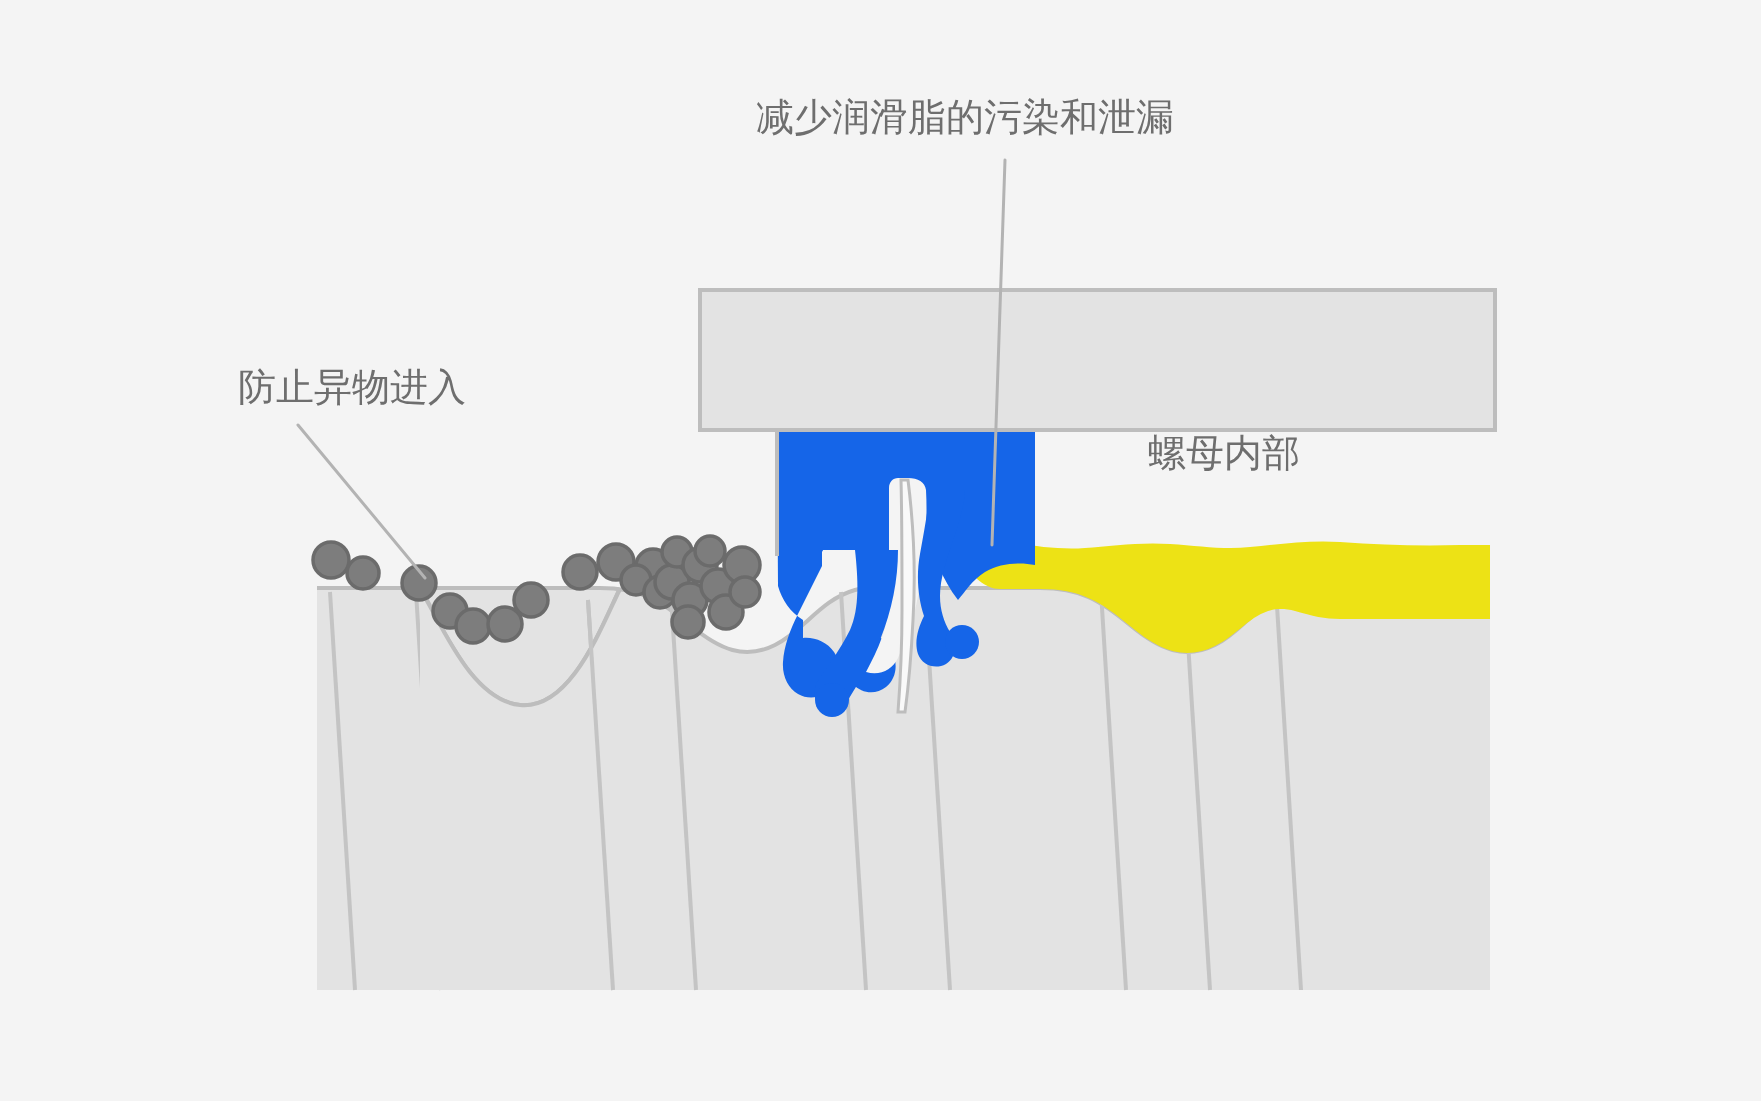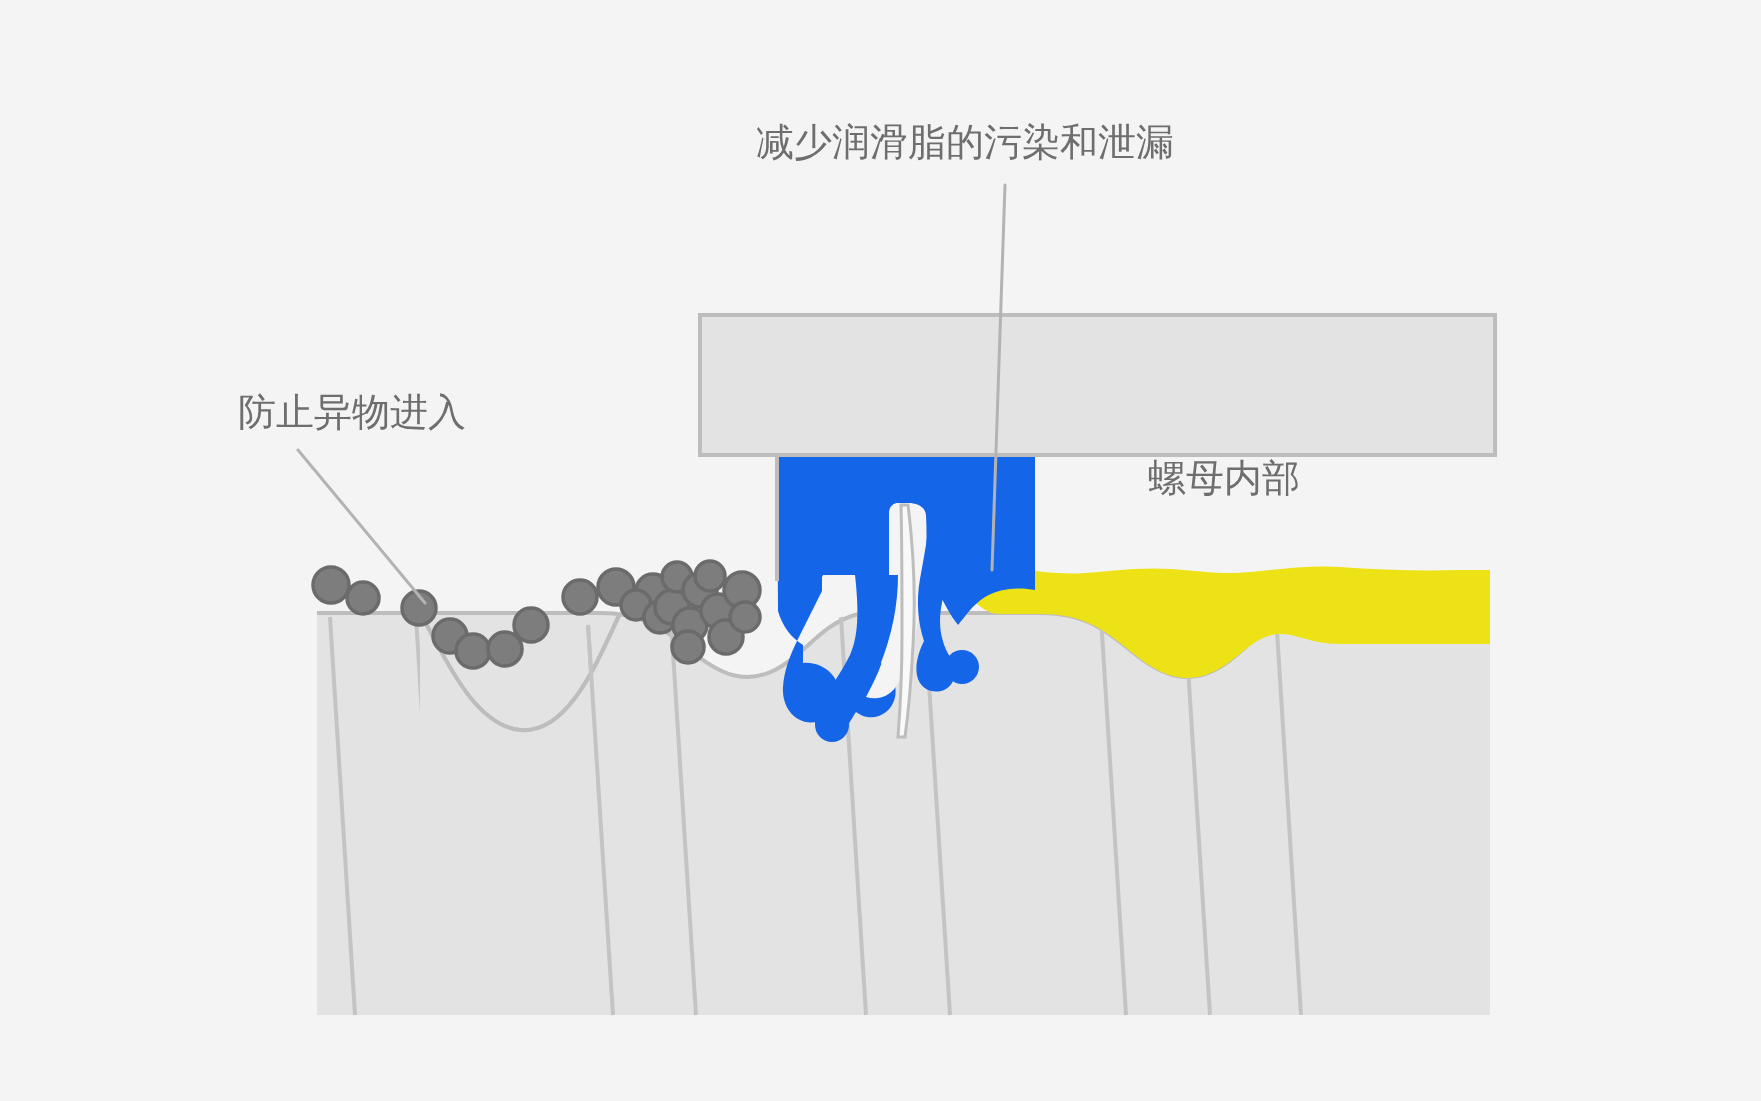--- a/index.html
+++ b/index.html
@@ -7,21 +7,20 @@
     padding: 0;
     background: #f4f4f4;
   }
   #stage {
     position: relative;
     width: 1761px;
     height: 1028px;
     background: #fdba74;
     overflow: hidden;
     font-family: "DejaVu Sans", "Liberation Sans", sans-serif;
-    margin-top: 25px;
   }
   #diagram {
     position: absolute;
     left: 0;
     top: 0;
     width: 1761px;
     height: 1101px;
     display: block;
   }
   .label-text {

